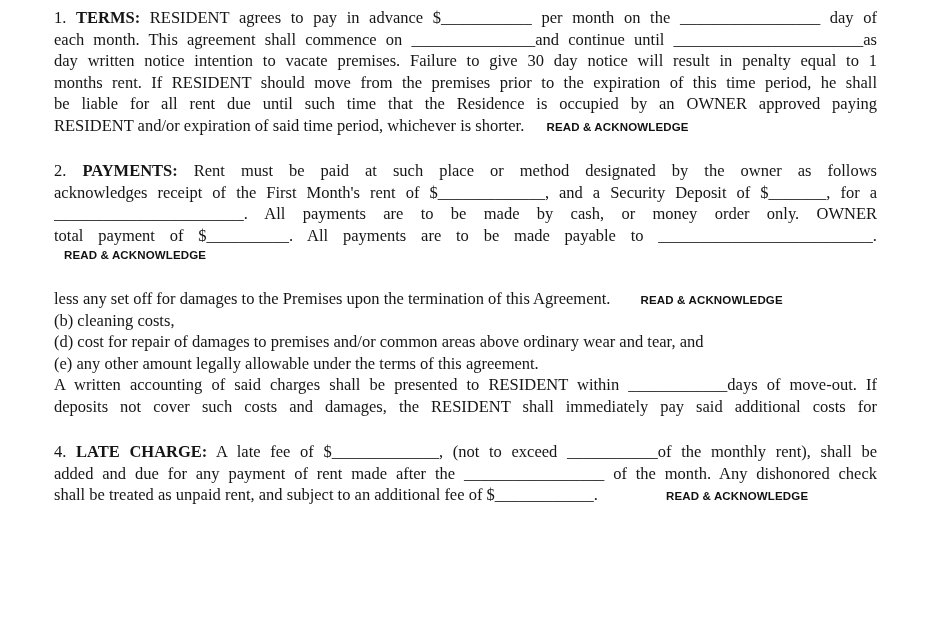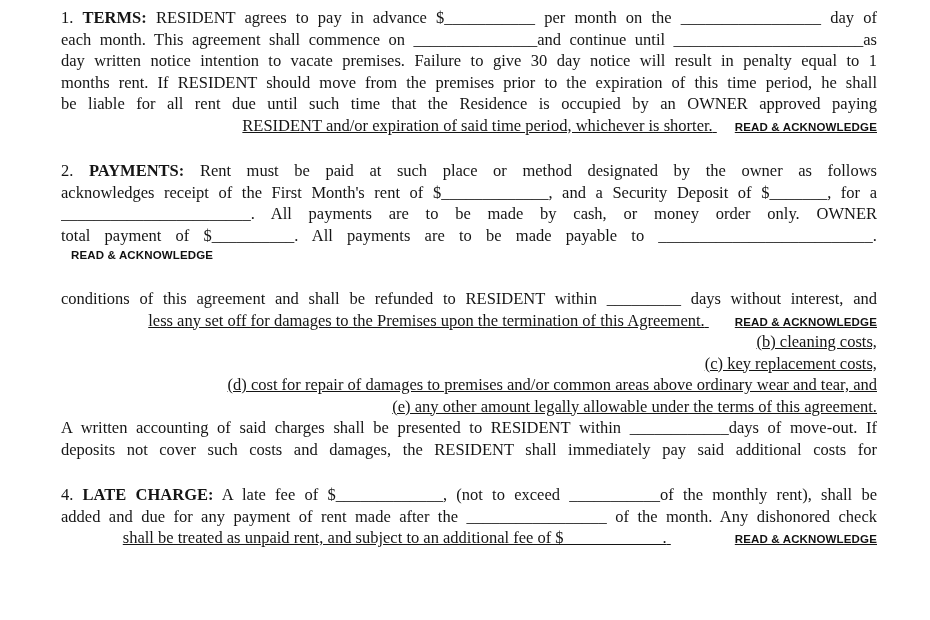--- a/index.html
+++ b/index.html
@@ -1,24 +1,24 @@
 <!DOCTYPE html>
 <html><head>
 <meta charset="utf-8">
 <style>
   html,body{margin:0;padding:0;background:#ffffff;}
   .page{
     position:relative;width:930px;height:620px;overflow:hidden;background:#ffffff;
     box-sizing:border-box;padding:7px 53px 0 54px;
     font-family:"Liberation Serif",serif;font-size:16.5px;line-height:21.5px;color:#151515;
   }
-  .clause{margin:0 0 24px 7px;}
+  .clause{margin:0 0 24px 0;}
   .clause:last-child{margin-bottom:0;}
   .jl{text-align:justify;text-align-last:justify;height:21.5px;overflow:hidden;white-space:normal;}
-  .ll{text-align:right;height:21.5px;overflow:hidden;text-decoration:underline;}
+  .ll{text-align:left;height:21.5px;overflow:hidden;}
   .ttl{font-weight:700;}
   .ack{
     font-family:"Liberation Sans",sans-serif;font-weight:700;font-size:11.5px;
     letter-spacing:0.15px;white-space:nowrap;color:#111111;
   }
   .ack-inline{margin-left:18px;}
   .ack-inline-wide{margin-left:26px;}
   .ack-inline-late{margin-left:64px;}
   .ack-line{margin:2px 0 0 10px;line-height:14px;height:16px;}
 </style>
@@ -49,27 +49,25 @@
       <span class="ttl">PAYMENTS:</span>
       <span>Rent must be paid at such place or method designated by the owner as follows</span>
     </div>
     <div class="jl">acknowledges receipt of the First Month's rent of $_____________, and a Security Deposit of $_______, for a</div>
     <div class="jl">_______________________. All payments are to be made by cash, or money order only. OWNER</div>
     <div class="jl">total payment of $__________. All payments are to be made payable to __________________________.</div>
     <div class="ack ack-line">READ &amp; ACKNOWLEDGE</div>
   </section>
 
   <section class="clause">
-    <div class="jl">conditions of this agreement and shall be refunded to RESIDENT within _________ days without interest, and</div>
     <div class="ll">
       <span>less any set off for damages to the Premises upon the termination of this Agreement.</span>
       <span class="ack ack-inline-wide">READ &amp; ACKNOWLEDGE</span>
     </div>
     <div class="ll">(b) cleaning costs,</div>
-    <div class="ll">(c) key replacement costs,</div>
     <div class="ll">(d) cost for repair of damages to premises and/or common areas above ordinary wear and tear, and</div>
     <div class="ll">(e) any other amount legally allowable under the terms of this agreement.</div>
     <div class="jl">A written accounting of said charges shall be presented to RESIDENT within ____________days of move-out. If</div>
     <div class="jl">deposits not cover such costs and damages, the RESIDENT shall immediately pay said additional costs for</div>
   </section>
 
   <section class="clause">
     <div class="jl">
       <span>4.</span>
       <span class="ttl">LATE CHARGE:</span>

